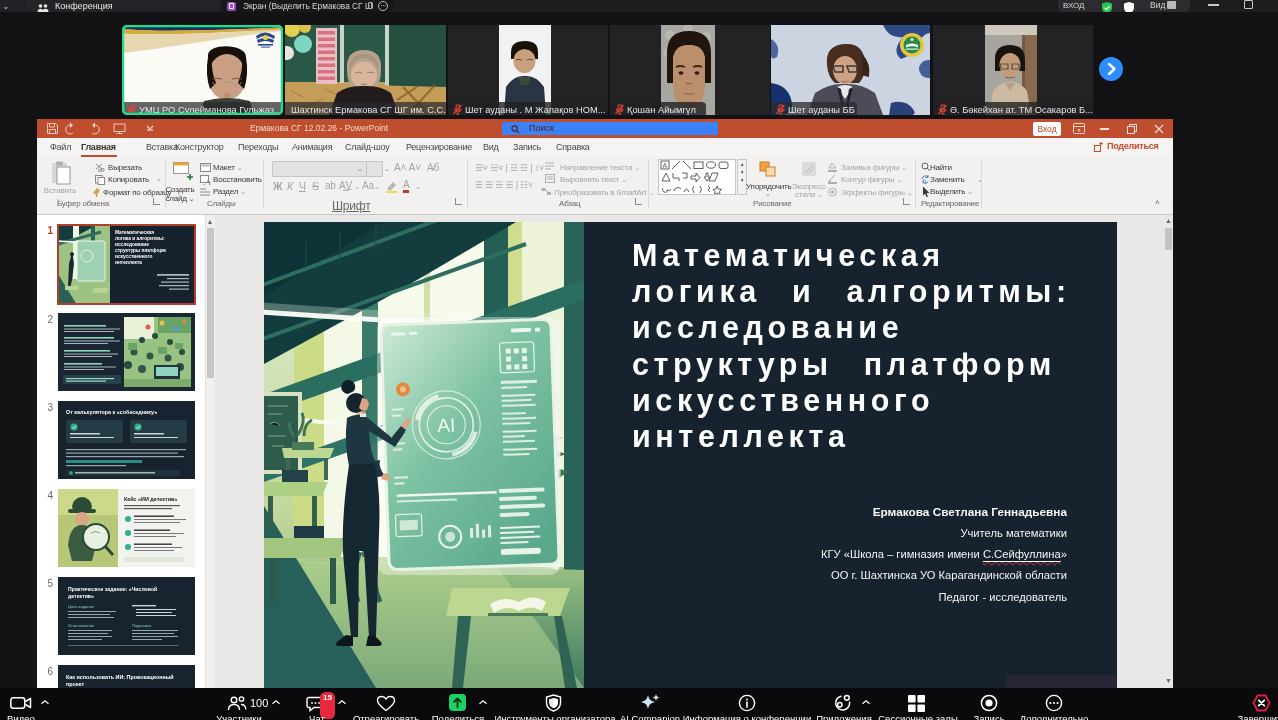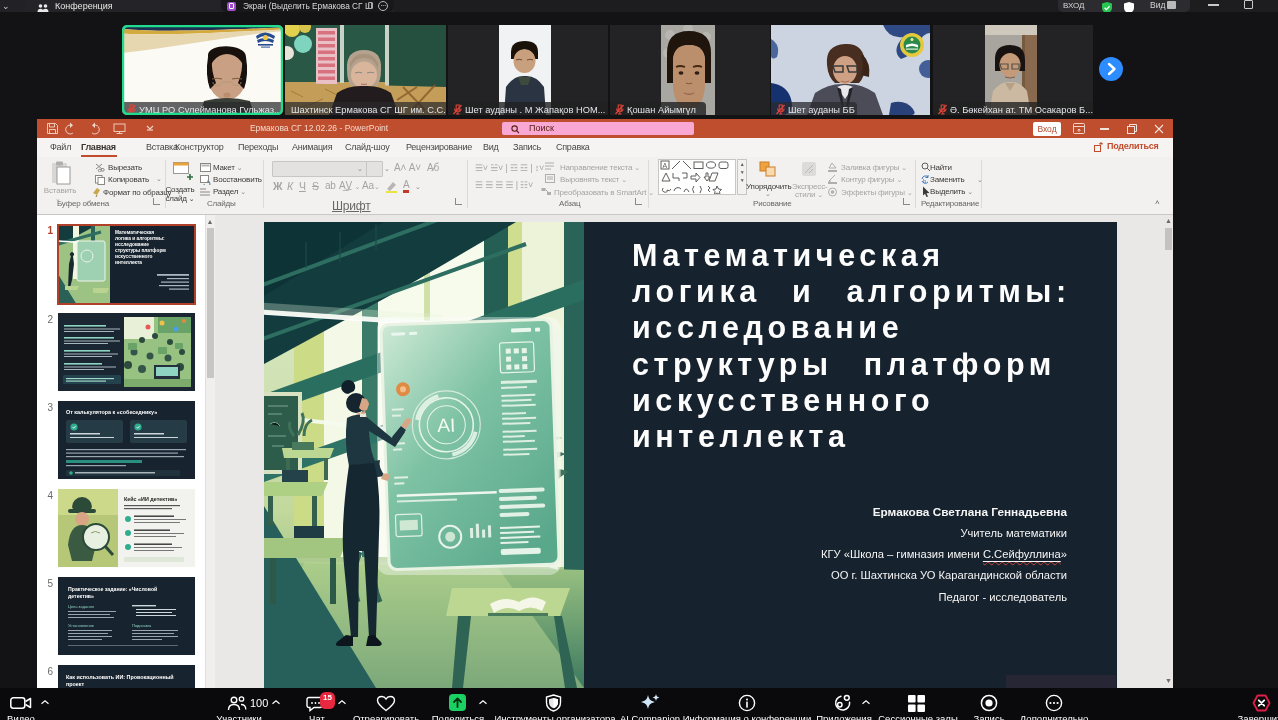--- a/index.html
+++ b/index.html
@@ -260,21 +260,21 @@
           <path d="M24,0.5 l3,2.8 -3,2.6 z" fill="#f2d5c8" stroke="none"></path>
         <path d="M49,3 a4.5,4.5 0 1 1 -3,8"></path>
           <path d="M49,0.5 l-3,2.8 3,2.6 z" fill="#f2d5c8" stroke="none"></path>
         <rect x="68" y="2" width="11" height="7.5"></rect>
           <path d="M73.5,9.5 v2 M70.5,11.5 h6"></path>
         <path d="M101,4 l3,3 3,-3" stroke-width="1.2"></path>
           <path d="M101,8 h6" stroke-width="1.2"></path>
       </g>
     </svg>
     <div class="abs" style="left:187px;top:0;width:190px;height:19px;line-height:19px;text-align:center;color:#f3d8cc;font-size:8.5px;">Ермакова СГ 12.02.26  -  PowerPoint</div>
-    <div class="abs" style="left:465px;top:3px;width:192px;height:13px;background:#f9a8d4;border-radius:2px;">
+    <div class="abs" style="left:465px;top:3px;width:216px;height:13px;background:#3b82f6;border-radius:2px;">
       <svg class="abs" style="left:9px;top:2.5px;" width="9" height="9" viewBox="0 0 9 9">
           <circle cx="3.6" cy="3.6" r="2.7" stroke="#5a2012" fill="none" stroke-width="1.1"></circle>
           <path d="M5.8,5.8 L8,8" stroke="#5a2012" stroke-width="1.1"></path>
         </svg>
       <div class="abs" style="left:27px;top:0;font-size:9px;line-height:13px;color:#5a2012;">Поиск</div>
     </div>
     <div class="abs" style="left:996px;top:2.5px;width:28px;height:14px;background:#fff;border-radius:2px;text-align:center;font-size:8.5px;line-height:14px;color:#b7472a;">Вход</div>
     <svg class="abs" style="left:1036px;top:4px;" width="12" height="11" viewBox="0 0 12 11">
         <rect x="0.5" y="0.5" width="11" height="10" rx="1" stroke="#f2d5c8" fill="none"></rect>
         <path d="M0.5,3.5 h11 M6,6 l0,3 M4.5,7.5 l1.5,-1.5 1.5,1.5" stroke="#f2d5c8" fill="none"></path>
@@ -912,21 +912,21 @@
     <svg class="abs" style="left:271px;top:11px;" width="10" height="6" viewBox="0 0 10 6">
         <path d="M1.5,4.7 L5,1.8 L8.5,4.7" stroke="#fff" stroke-width="1.2" fill="none"></path>
       </svg>
     <svg class="abs" style="left:306px;top:8px;" width="20" height="16" viewBox="0 0 20 16">
         <path d="M3,1.5 h11 a2,2 0 0 1 2,2 v6 a2,2 0 0 1 -2,2 h-6 l-4,3 v-3 h-1 a2,2 0 0 1 -2,-2 v-6 a2,2 0 0 1 2,-2 Z" stroke="#fff" stroke-width="1.4" fill="none"></path>
         <circle cx="6" cy="7" r="0.9" fill="#fff"></circle>
         <circle cx="9.5" cy="7" r="0.9" fill="#fff"></circle>
         <circle cx="13" cy="7" r="0.9" fill="#fff"></circle>
       </svg>
     <div class="abs" style="left:320px;top:692px;"></div>
-    <div class="abs" style="left:320px;top:4px;width:15px;height:17px;background:#e8283e;border-radius:5.5px;text-align:center;font-size:8px;line-height:11px;font-weight:bold;">15</div>
+    <div class="abs" style="left:320px;top:4px;width:15px;height:27px;background:#e8283e;border-radius:5.5px;text-align:center;font-size:8px;line-height:11px;font-weight:bold;">15</div>
     <svg class="abs" style="left:337px;top:11px;" width="10" height="6" viewBox="0 0 10 6">
         <path d="M1.5,4.7 L5,1.8 L8.5,4.7" stroke="#fff" stroke-width="1.2" fill="none"></path>
       </svg>
     <svg class="abs" style="left:376px;top:7px;" width="20" height="17" viewBox="0 0 20 17">
         <path d="M10,15.5 C4,11 1.5,8 1.5,5.5 C1.5,3 3.5,1.5 5.8,1.5 C7.6,1.5 9.2,2.6 10,4 C10.8,2.6 12.4,1.5 14.2,1.5 C16.5,1.5 18.5,3 18.5,5.5 C18.5,8 16,11 10,15.5 Z" stroke="#fff" stroke-width="1.4" fill="none"></path>
       </svg>
     <div class="abs" style="left:449px;top:6px;width:17px;height:17px;background:#1bd164;border-radius:4px;"><svg width="17" height="17" viewBox="0 0 17 17">
           <path d="M8.5,13 V5 M5,8 L8.5,4.5 L12,8" stroke="#07310f" stroke-width="1.8" fill="none" stroke-linecap="round" stroke-linejoin="round"></path>
         </svg></div>
     <svg class="abs" style="left:478px;top:11px;" width="10" height="6" viewBox="0 0 10 6">

